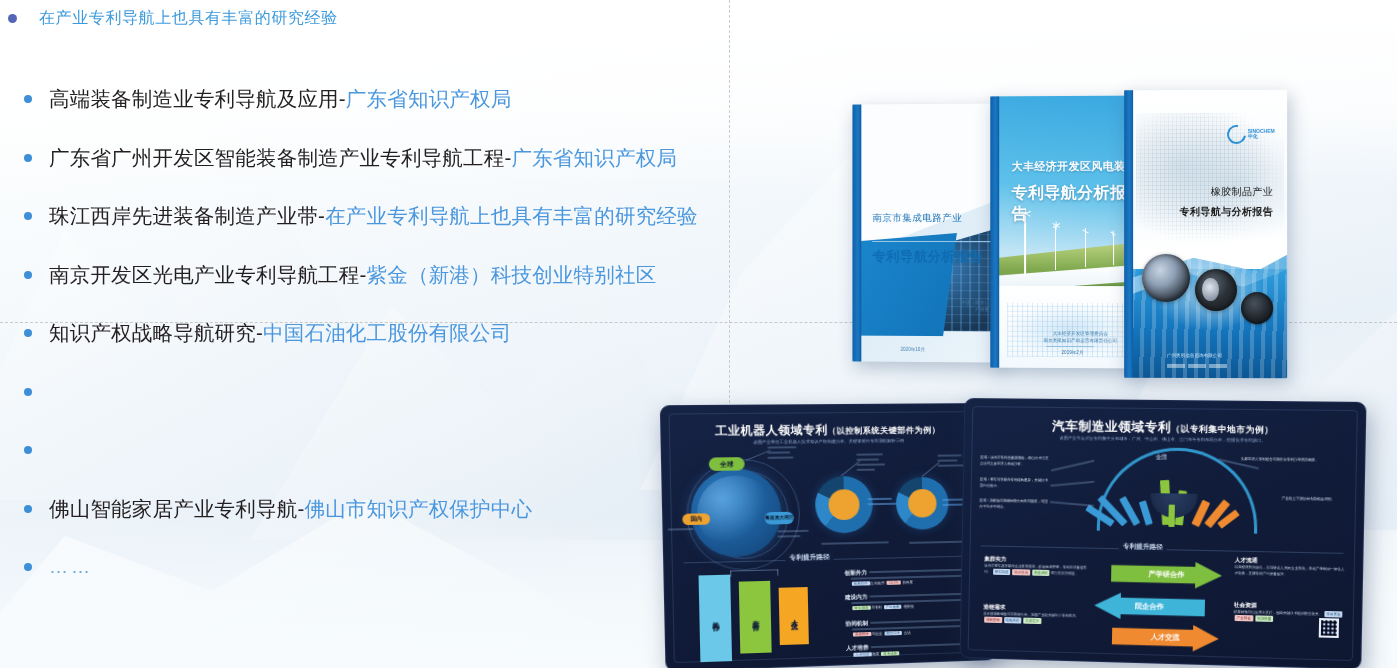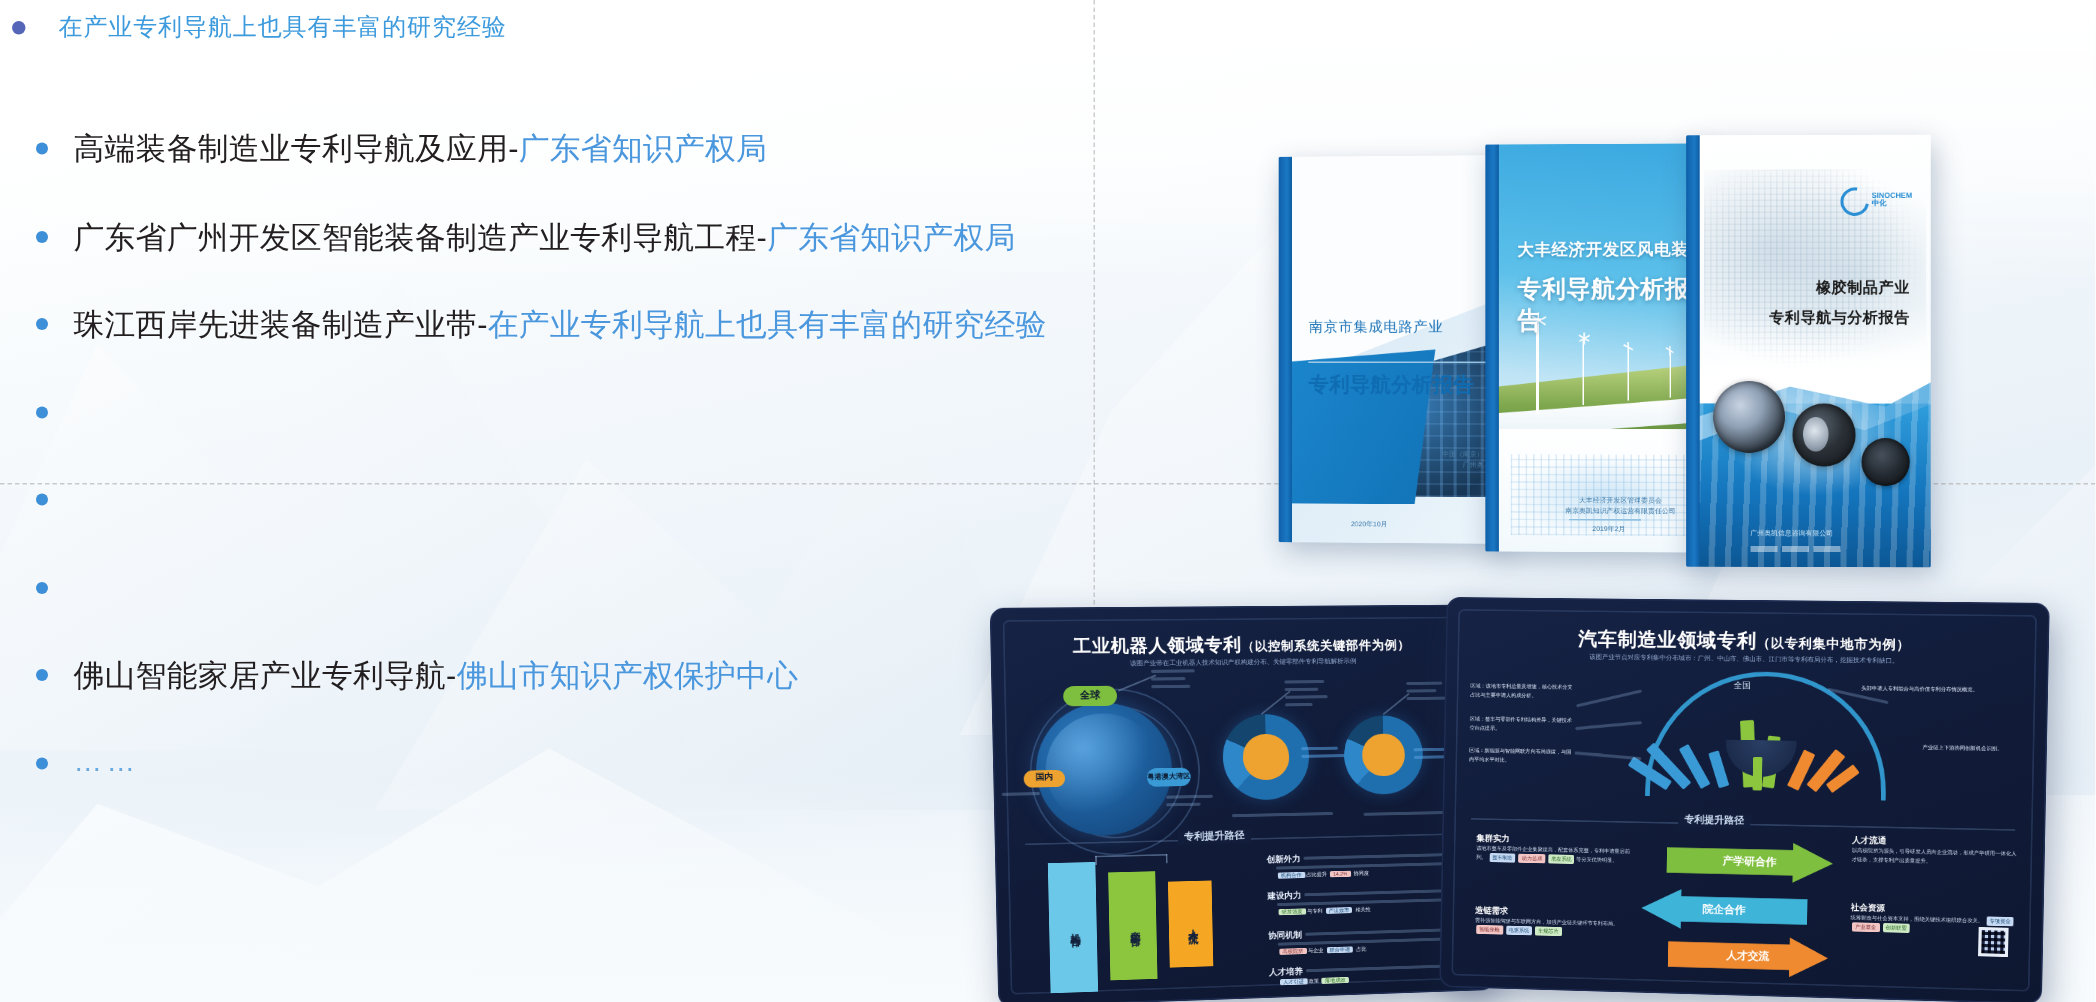--- a/index.html
+++ b/index.html
@@ -169,21 +169,21 @@
           box-shadow: inset 0 0 6px rgba(0,0,0,.65), 0 1px 4px rgba(0,0,0,.35);}
   .tyre2::after{content:"";position:absolute;left:18%;top:22%;width:40%;height:56%;border-radius:50%;
           background: radial-gradient(circle at 45% 40%, #dfe6ee, #9aa6b4 60%, #6d7884);}
   .tyre3{ left:70%; top:70%; width:32px; height:32px;
           background: radial-gradient(circle at 42% 36%, #46505c 0%, #232930 50%, #0e1216 100%);
           box-shadow: inset 0 0 5px rgba(0,0,0,.7), 0 1px 3px rgba(0,0,0,.35);}
   .b3-logo{ position:absolute; right:8%; top:12%; display:flex; align-items:center; gap:2px;}
   .b3-logo-ring{ width:15px; height:15px; border-radius:50%;
           border:2.4px solid #2a8fd4; border-right-color:transparent; transform:rotate(-35deg);}
   .b3-logo-tx{ font-size:5px; color:#2a8fd4; font-weight:bold; line-height:1.1;}
-  .b3-t1{ position:absolute; right:9%; top:33%; font-size:10px; font-weight:bold; color:#1a1a1a; letter-spacing:.4px;margin-left:18px;}
+  .b3-t1{ position:absolute; right:9%; top:33%; font-size:10px; font-weight:normal; color:#1a1a1a; letter-spacing:.4px;margin-left:18px;}
   .b3-t2{ position:absolute; right:9%; top:40%; font-size:10px; font-weight:bold; color:#1a1a1a; letter-spacing:.4px;}
   .b3-pub{ position:absolute; left:22%; bottom:7%; font-size:4.6px; color:#cfe6f6;}
   .b3-chips{ position:absolute; left:22%; bottom:3.5%; display:flex; gap:3px;}
   .b3-chips i{ display:block; width:18px; height:4px; background:rgba(255,255,255,.45);}
 
   
   .panel {
     position: absolute; border-radius: 9px; overflow: hidden;
     background: linear-gradient(160deg,#162345 0%,#111c3a 45%,#0e1730 100%);
     box-shadow: 4px 8px 22px rgba(25,45,85,.35);
@@ -285,22 +285,27 @@
       <span class="blt-txt"><span>广东省广州开发区智能装备制造产业专利导航工程-</span><span class="org">广东省知识产权局</span></span>
     </div>
 
     <div class="blt">
       <span class="blt-dot"></span>
       <span class="blt-txt"><span>珠江西岸先进装备制造产业带-</span><span class="org">在产业专利导航上也具有丰富的研究经验</span></span>
     </div>
 
     <div class="blt">
       <span class="blt-dot"></span>
-    </div>
-
+      <span class="blt-txt"><span>南京开发区光电产业专利导航工程-</span><span class="org">紫金（新港）科技创业特别社区</span></span>
+    </div>
+
+    <div class="blt">
+      <span class="blt-dot"></span>
+      <span class="blt-txt"><span>知识产权战略导航研究-</span><span class="org">中国石油化工股份有限公司</span></span>
+    </div>
 
     <div class="blt">
       <span class="blt-dot"></span>
     </div>
 
     <div class="blt">
       <span class="blt-dot"></span>
     </div>
 
     <div class="blt">

